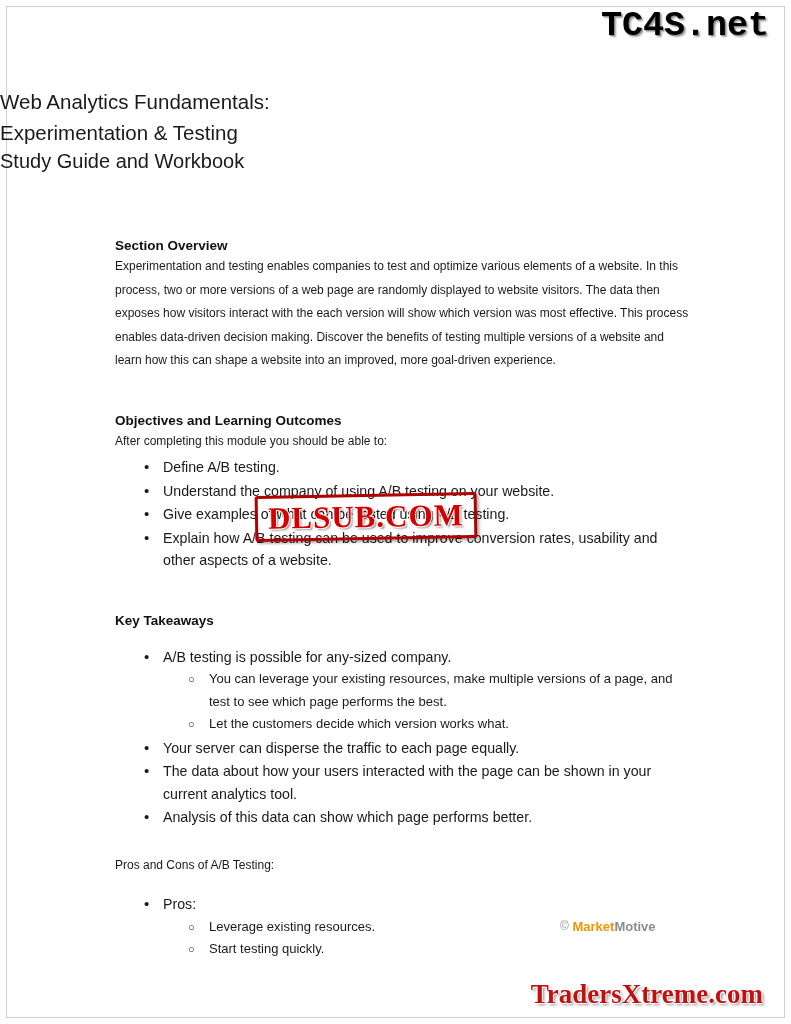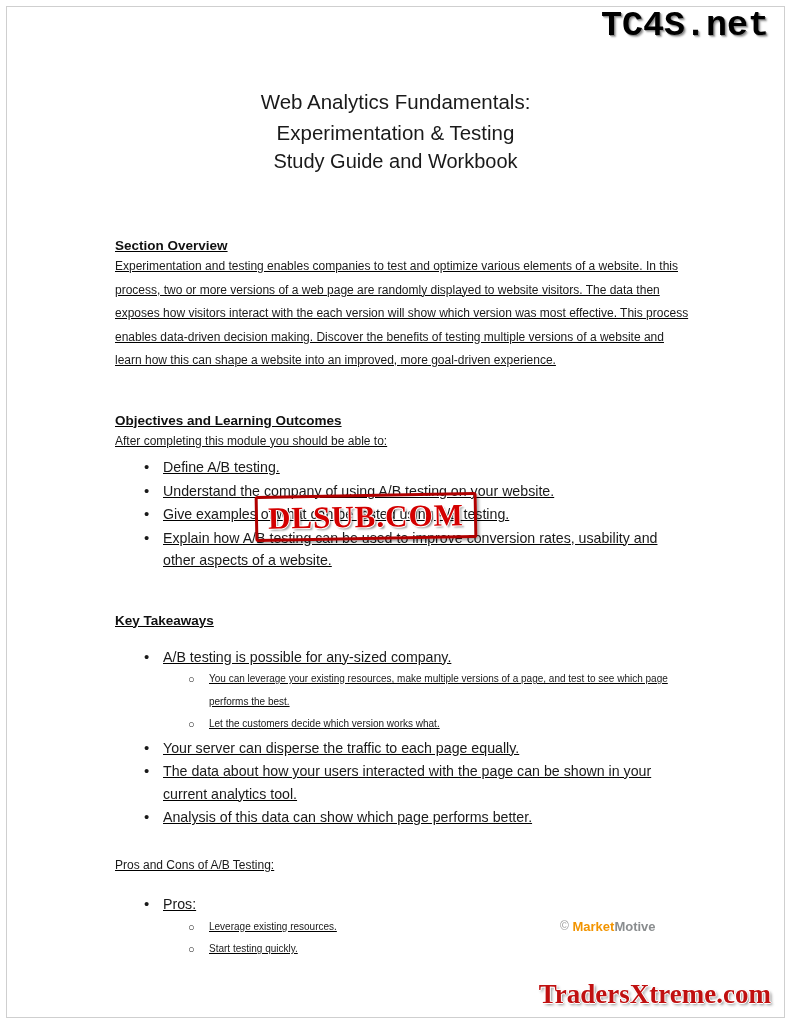--- a/index.html
+++ b/index.html
@@ -42,21 +42,21 @@
     font-size: 35px;
     color: #000000;
     letter-spacing: 0px;
     text-shadow:
       1px 1px 0 #8f8f8f,
       2px 2px 2px rgba(0,0,0,0.35);
   }
   .wm-bottom {
     position: absolute;
     bottom: 14px;
-    right: 20px;
+    right: 28px;
     font-family: "Liberation Serif", serif;
     font-weight: bold;
     font-size: 27px;
     color: #c01010;
     text-shadow:
       1px 0 0 #ffffff,
       -1px 0 0 #ffffff,
       0 1px 0 #ffffff,
       0 -1px 0 #ffffff,
       2px 2px 3px rgba(0,0,0,0.45);
@@ -86,39 +86,37 @@
 
   
   .doc {
     position: absolute;
     left: 0;
     top: 0;
     width: 791px;
     padding: 0;
   }
   .title-block {
-    text-align: center;
     margin-top: 86px;
   }
   .title-line {
     font-size: 20.5px;
     line-height: 31px;
     color: #1a1a1a;
   }
   .subtitle-line {
     font-size: 20px;
     line-height: 26px;
     color: #1a1a1a;
   }
 
   .content {
     margin-top: 40px;
     padding-left: 115px;
     padding-right: 100px;
-    text-decoration: underline;
   }
   .h-sec {
     font-size: 13.5px;
     font-weight: bold;
     color: #111111;
     margin: 0 0 2px 0;
   }
   .para {
     font-size: 12px;
     line-height: 23.5px;
@@ -150,21 +148,21 @@
     font-size: 15px;
     line-height: 22.5px;
   }
   ul.sub {
     list-style: none;
     margin: 0;
     padding: 0 0 0 46px;
   }
   ul.sub > li {
     position: relative;
-    font-size: 10px;
+    font-size: 13px;
     line-height: 22.5px;
     color: #1a1a1a;
   }
   ul.sub > li::before {
     content: "\25CB";
     position: absolute;
     left: -21px;
     top: 0;
     font-size: 11px;
     line-height: 23px;

